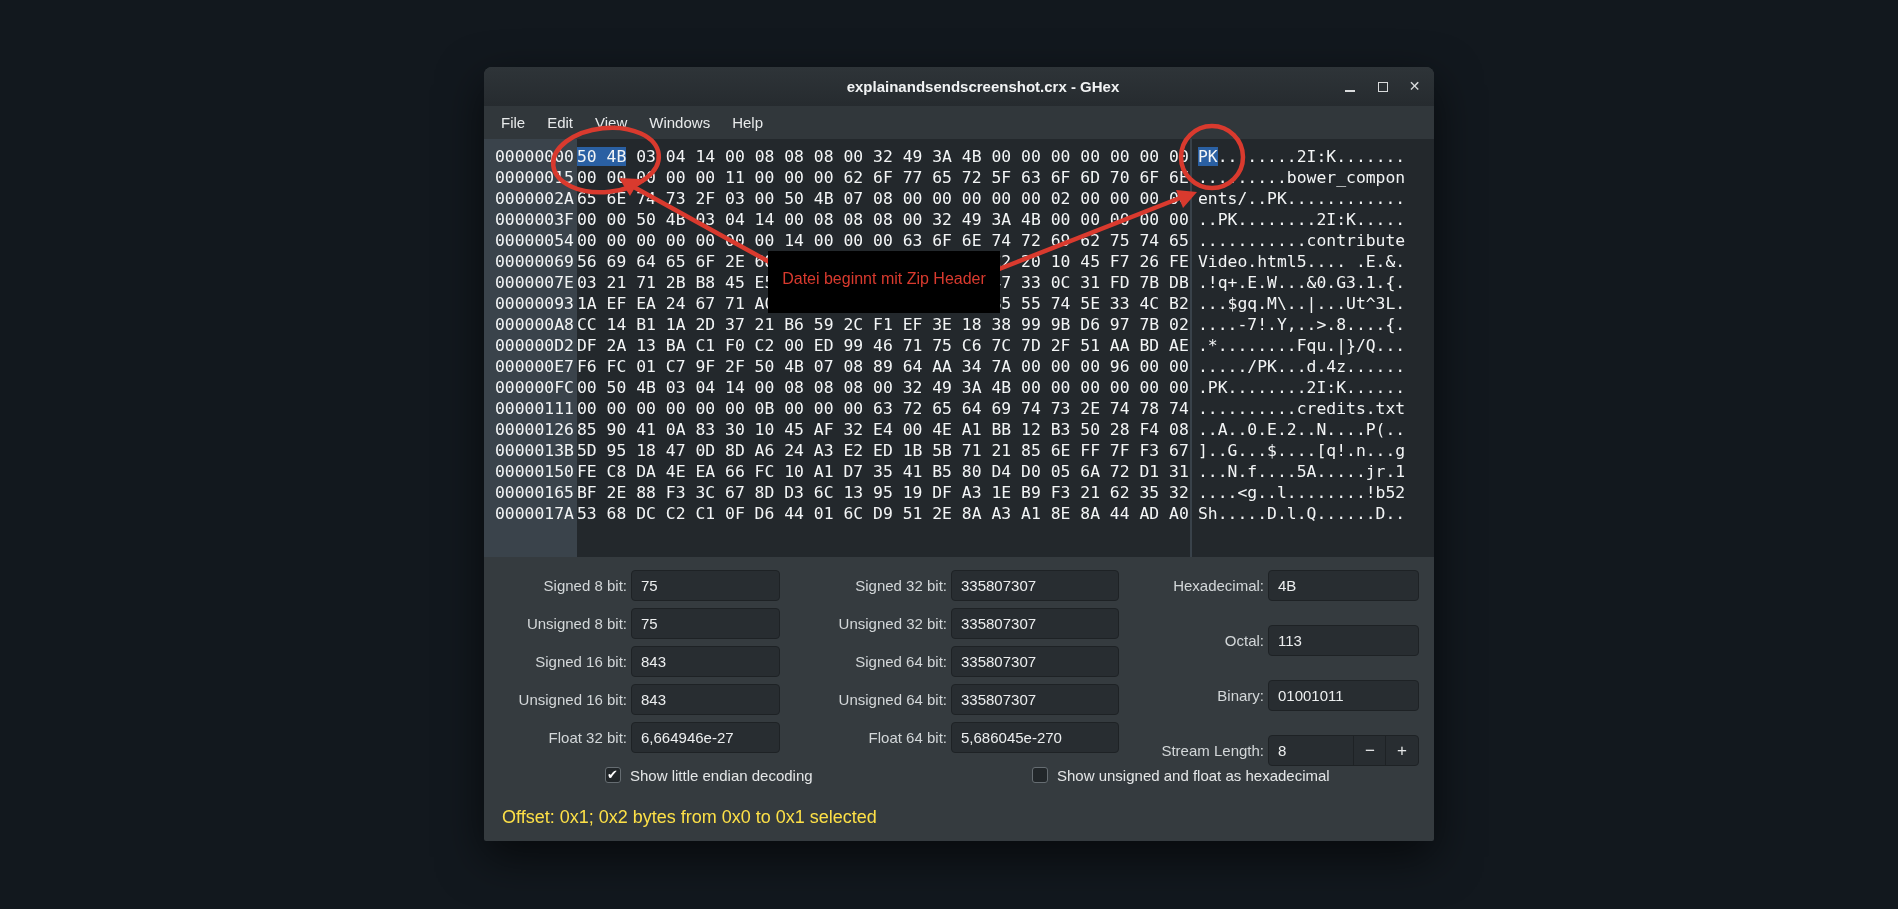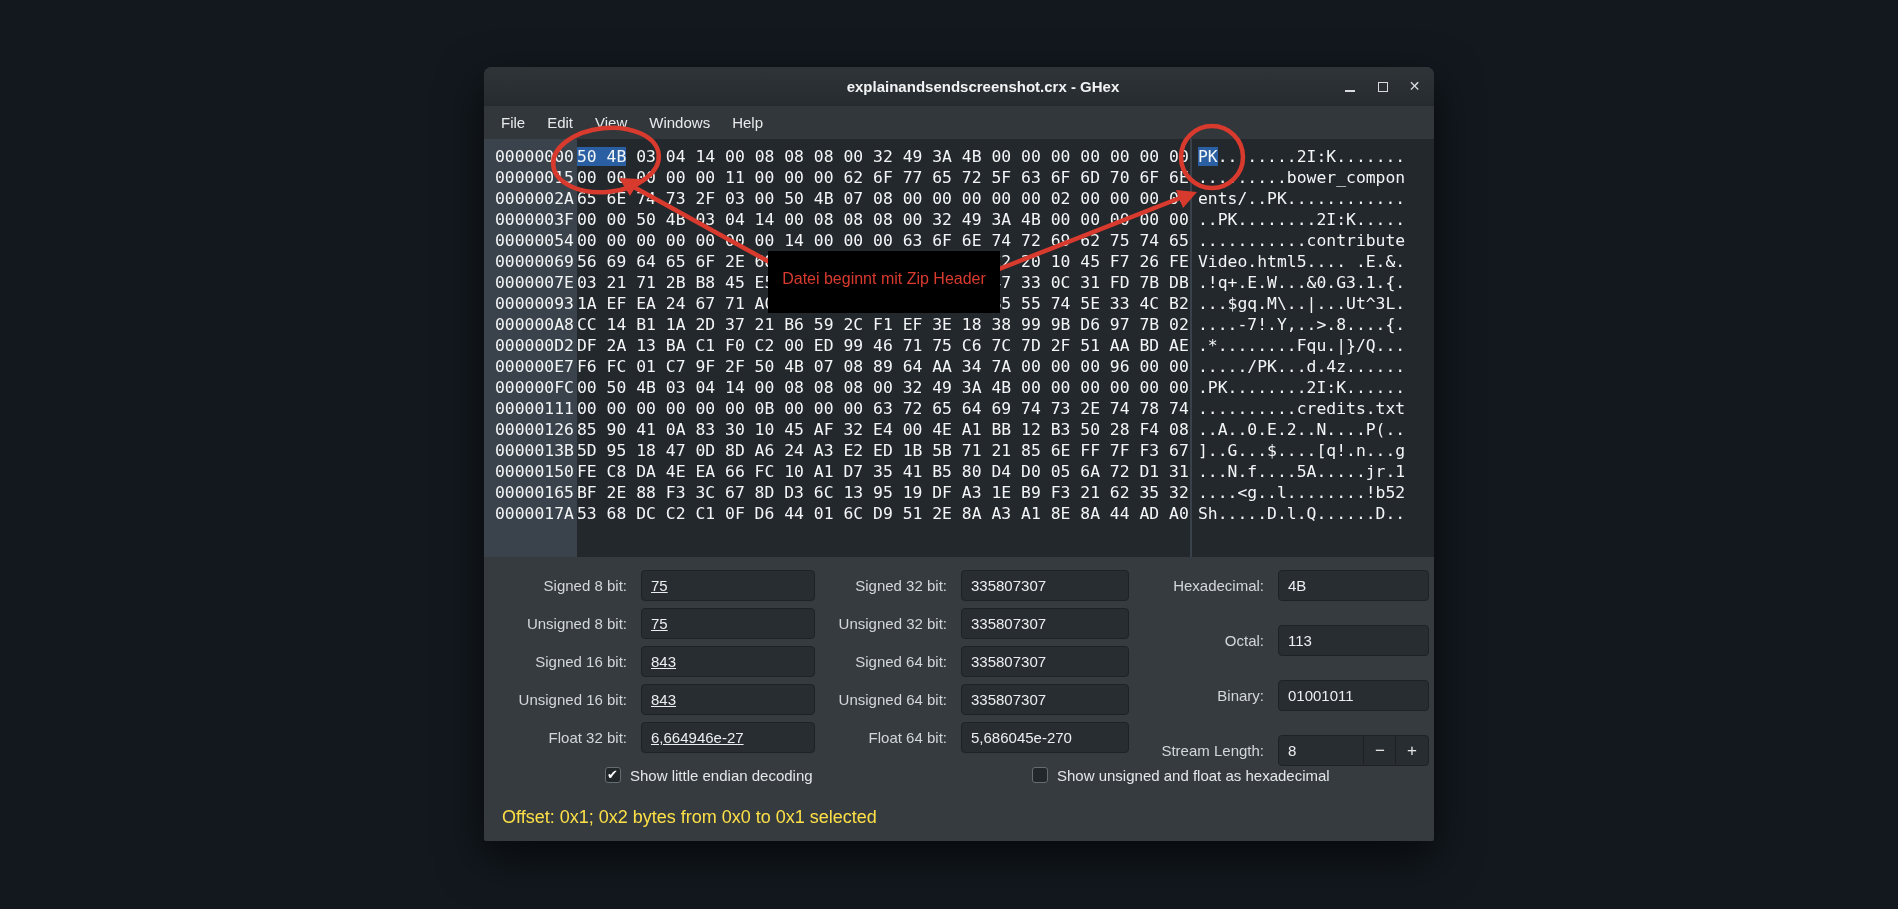--- a/index.html
+++ b/index.html
@@ -30,25 +30,25 @@
   .hr-offset{position:absolute;left:11px;}
   .hr-hex{position:absolute;left:93px;}
   .hr-ascii{position:absolute;left:714px;}
   .sel{background:#2a60a3;}
   
   .overlay{position:absolute;left:0;top:0;pointer-events:none;}
   
   .fieldcol{position:absolute;display:flex;flex-direction:column;gap:7px;}
   .col1{left:0;top:503px;}  .col2{left:325px;top:503px;}  .col3{left:640px;top:503px;gap:24px;}
   .frow{display:flex;align-items:center;height:31px;}
-  .flabel{text-align:right;font-size:15px;color:#d3d7d9;padding-right:14px;white-space:nowrap;}
+  .flabel{text-align:right;font-size:15px;color:#d3d7d9;padding-right:4px;white-space:nowrap;}
   .col1 .flabel{width:143px;} .col2 .flabel{width:138px;} .col3 .flabel{width:140px;}
   .finput{height:31px;background:#282d31;border:1px solid #1e2225;border-radius:4px;line-height:29px;
           padding-left:9px;font-size:15px;color:#eceeef;box-sizing:border-box;position:relative;}
-  .col1 .finput{width:174px;text-decoration:underline;} .col2 .finput{width:168px;} .col3 .finput{width:151px;}
+  .col1 .finput{width:149px;} .col2 .finput{width:168px;} .col3 .finput{width:151px;}
   .step{position:absolute;top:0;bottom:0;width:32px;border-left:1px solid #1e2225;display:flex;
         align-items:center;justify-content:center;font-size:17px;color:#e6e8e9;padding-left:0;}
   .step-minus{right:32px;} .step-plus{right:0;}
   
   .cb{position:absolute;display:flex;align-items:flex-start;gap:9px;font-size:15px;color:#e4e6e7;}
   .cb1{left:121px;top:700px;} .cb2{left:548px;top:700px;}
   .cbbox{width:16px;height:16px;background:#22272a;border:1px solid #666d72;border-radius:3px;
          position:relative;box-sizing:border-box;}
   .checked .cbbox::after{content:"✔";color:#ffffff;position:absolute;left:1px;top:-1px;font-size:13px;line-height:16px;}
   

